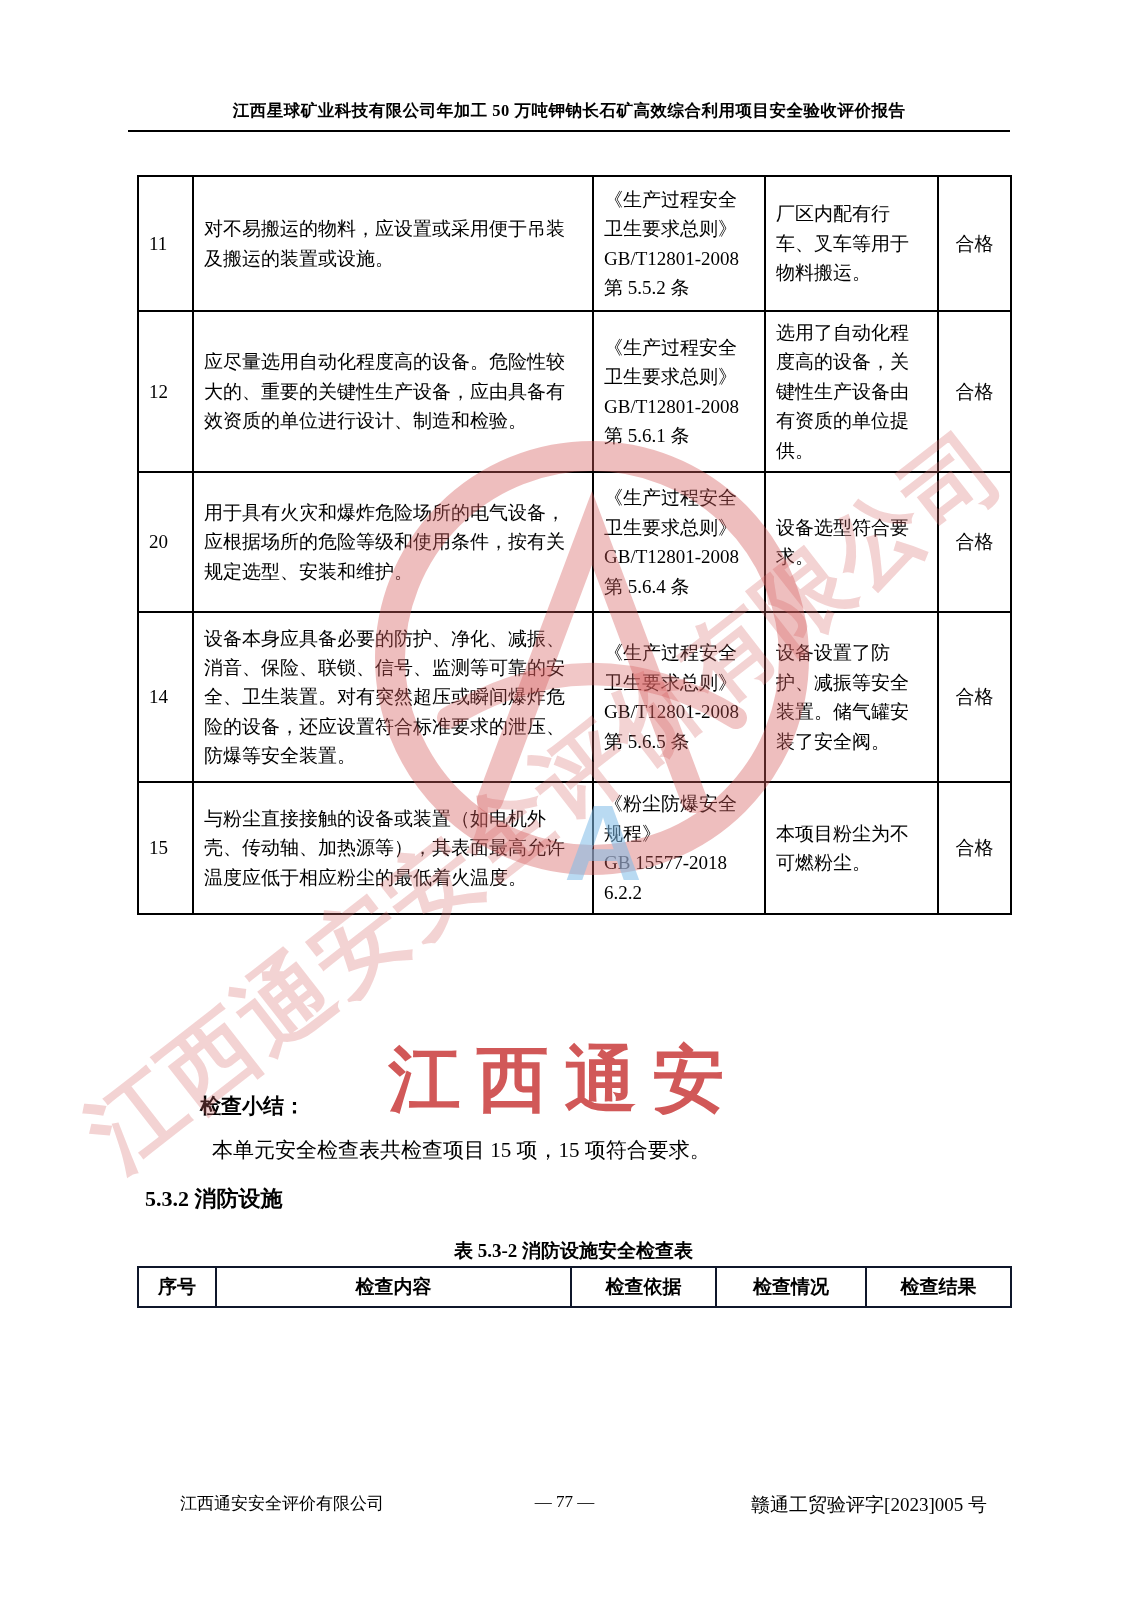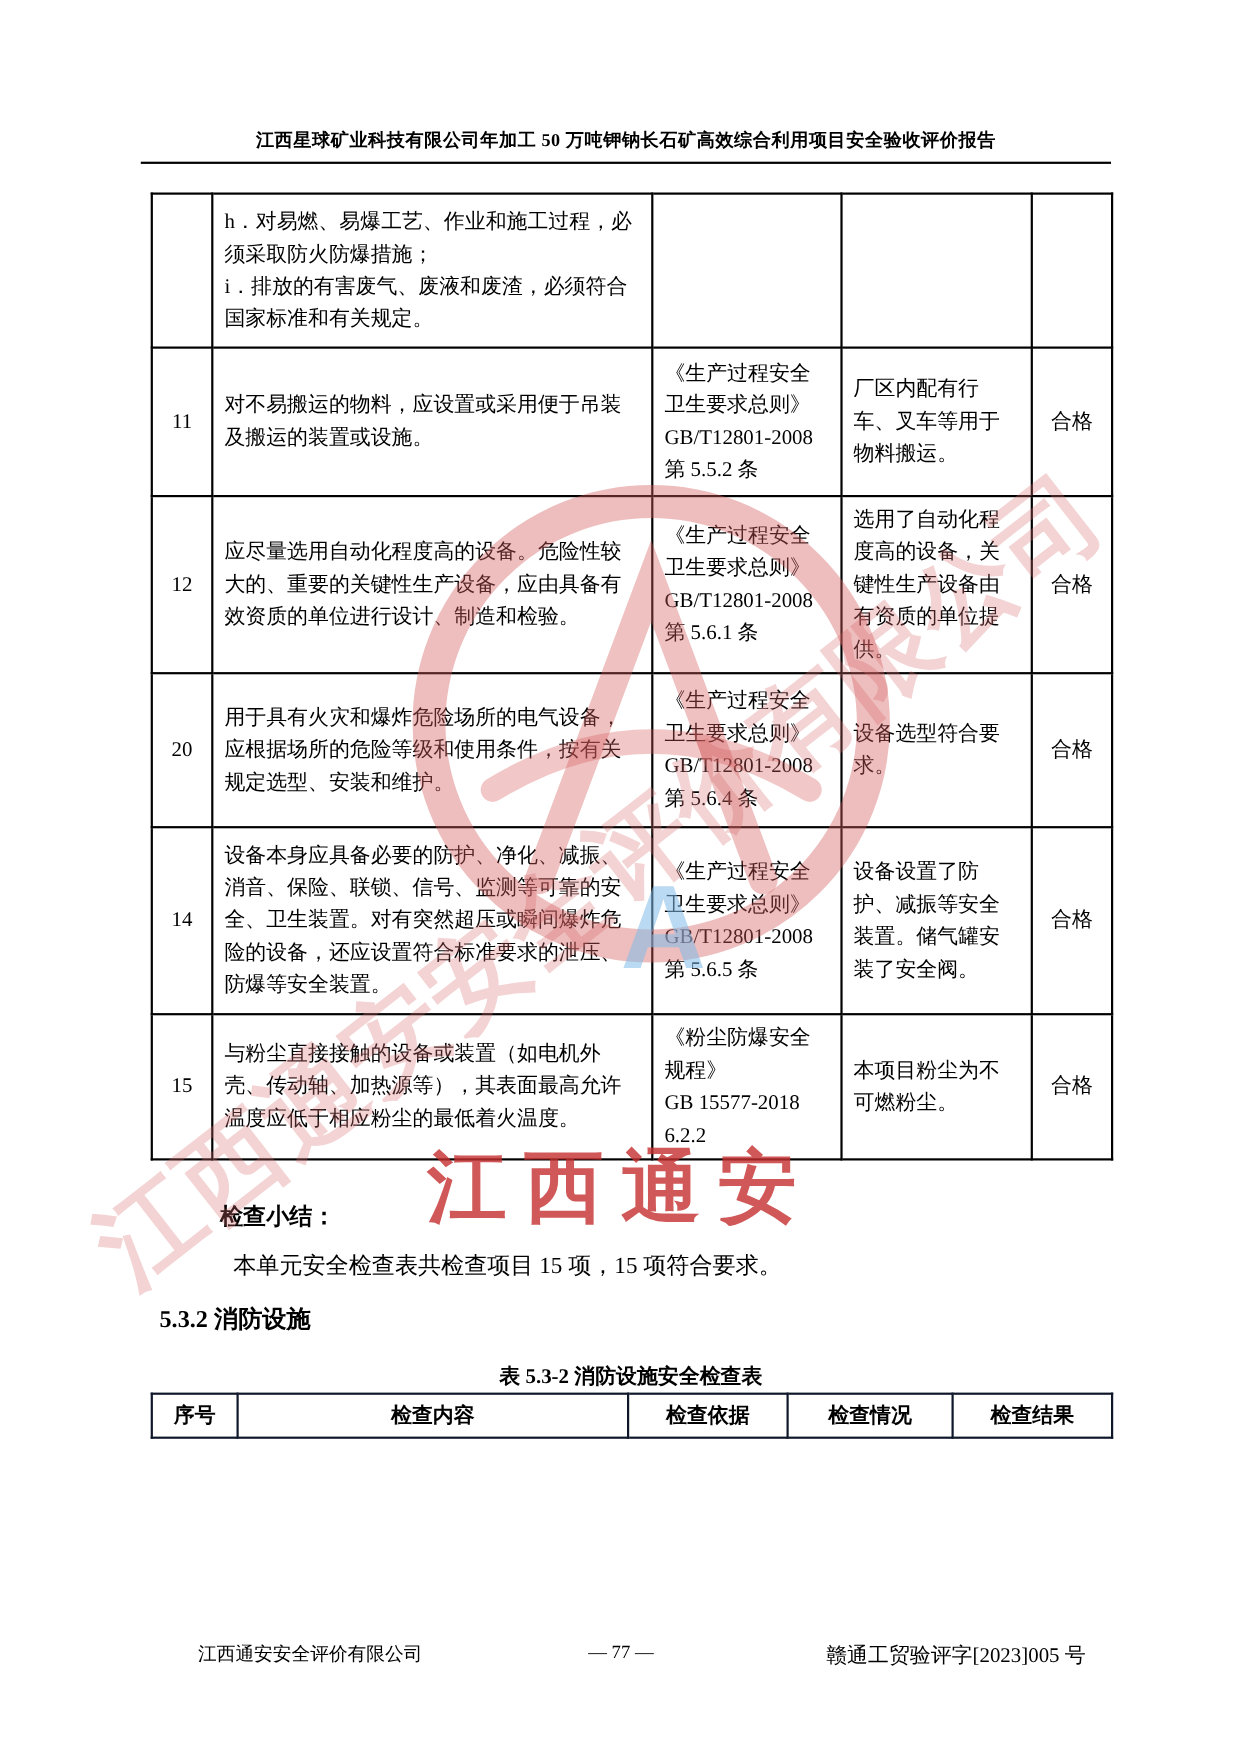--- a/index.html
+++ b/index.html
@@ -8,34 +8,33 @@
     width:1129px; height:1600px; position:relative; overflow:hidden;
     font-family:"Liberation Serif","DejaVu Serif",serif; color:#000;
   }
 
   
   .page-header {
     position:absolute; top:100px; left:128px; width:882px;
     text-align:center; font-size:16.5px; font-weight:bold;
     padding-bottom:8px; border-bottom:2.5px solid #000;
     letter-spacing:0.5px;
-    margin-top:17px;
   }
 
   
   table { border-collapse:collapse; table-layout:fixed; }
   .main-table {
     position:absolute; top:175px; left:137px; width:873px;
     font-size:19px; line-height:1.55;
   }
   .main-table td {
     border:2px solid #000; padding:6px 10px; vertical-align:middle;
     white-space:pre-line; word-break:break-all;
   }
-  .main-table td.c-no   { text-align:center; white-space:normal; }
+  .main-table td.c-no   { white-space:normal; }
   .main-table td.c-txt  { text-align:left; }
   .main-table td.c-basis{ text-align:left; }
   .main-table td.c-sit  { text-align:left; }
   .main-table td.c-res  { text-align:center; white-space:normal; }
 
   
   .summary-label {
     position:absolute; top:1092px; left:200px;
     font-size:21px; font-weight:bold;
   }
@@ -87,28 +86,20 @@
 
 <table class="main-table">
   <colgroup>
     <col style="width:55px">
       <col style="width:400px">
       <col style="width:172px">
       <col style="width:173px">
       <col style="width:73px">
   </colgroup>
   <tbody>
-      <tr style="height:140px">
-    <td class="c-no"></td>
-    <td class="c-txt">h．对易燃、易爆工艺、作业和施工过程，必须采取防火防爆措施；
-i．排放的有害废气、废液和废渣，必须符合国家标准和有关规定。</td>
-    <td class="c-basis"></td>
-    <td class="c-sit"></td>
-    <td class="c-res"></td>
-  </tr>
   <tr style="height:135px">
     <td class="c-no">11</td>
     <td class="c-txt">对不易搬运的物料，应设置或采用便于吊装及搬运的装置或设施。</td>
     <td class="c-basis">《生产过程安全卫生要求总则》
 GB/T12801-2008
 第 5.5.2 条</td>
     <td class="c-sit">厂区内配有行车、叉车等用于物料搬运。</td>
     <td class="c-res">合格</td>
   </tr>
   <tr style="height:140px">

